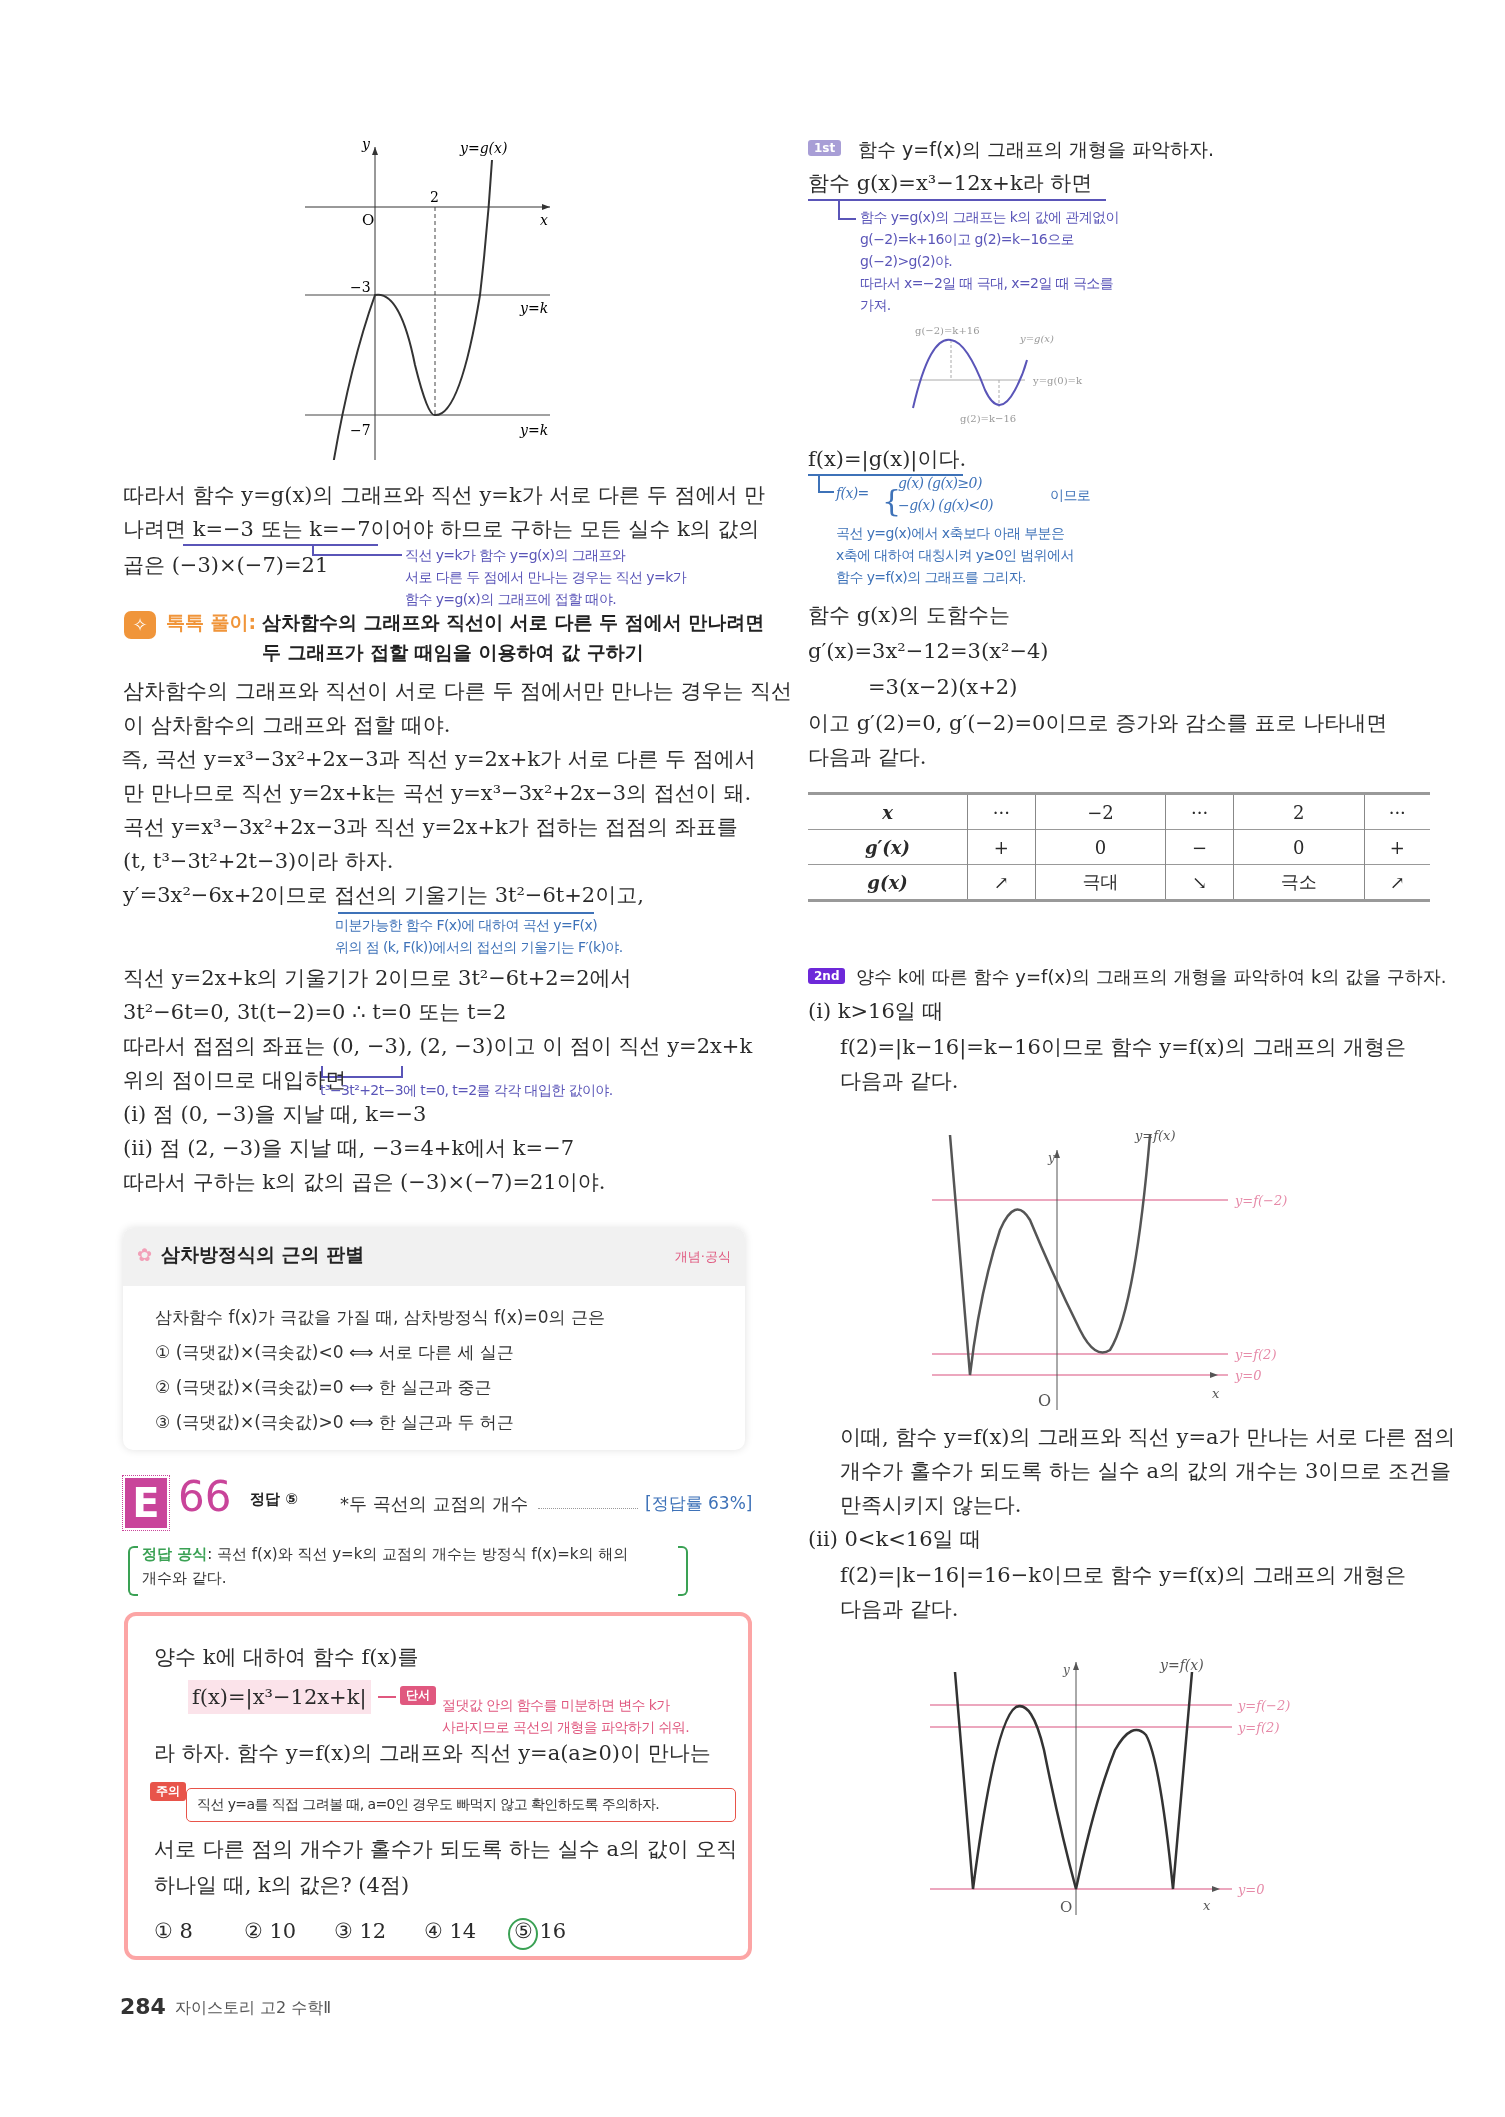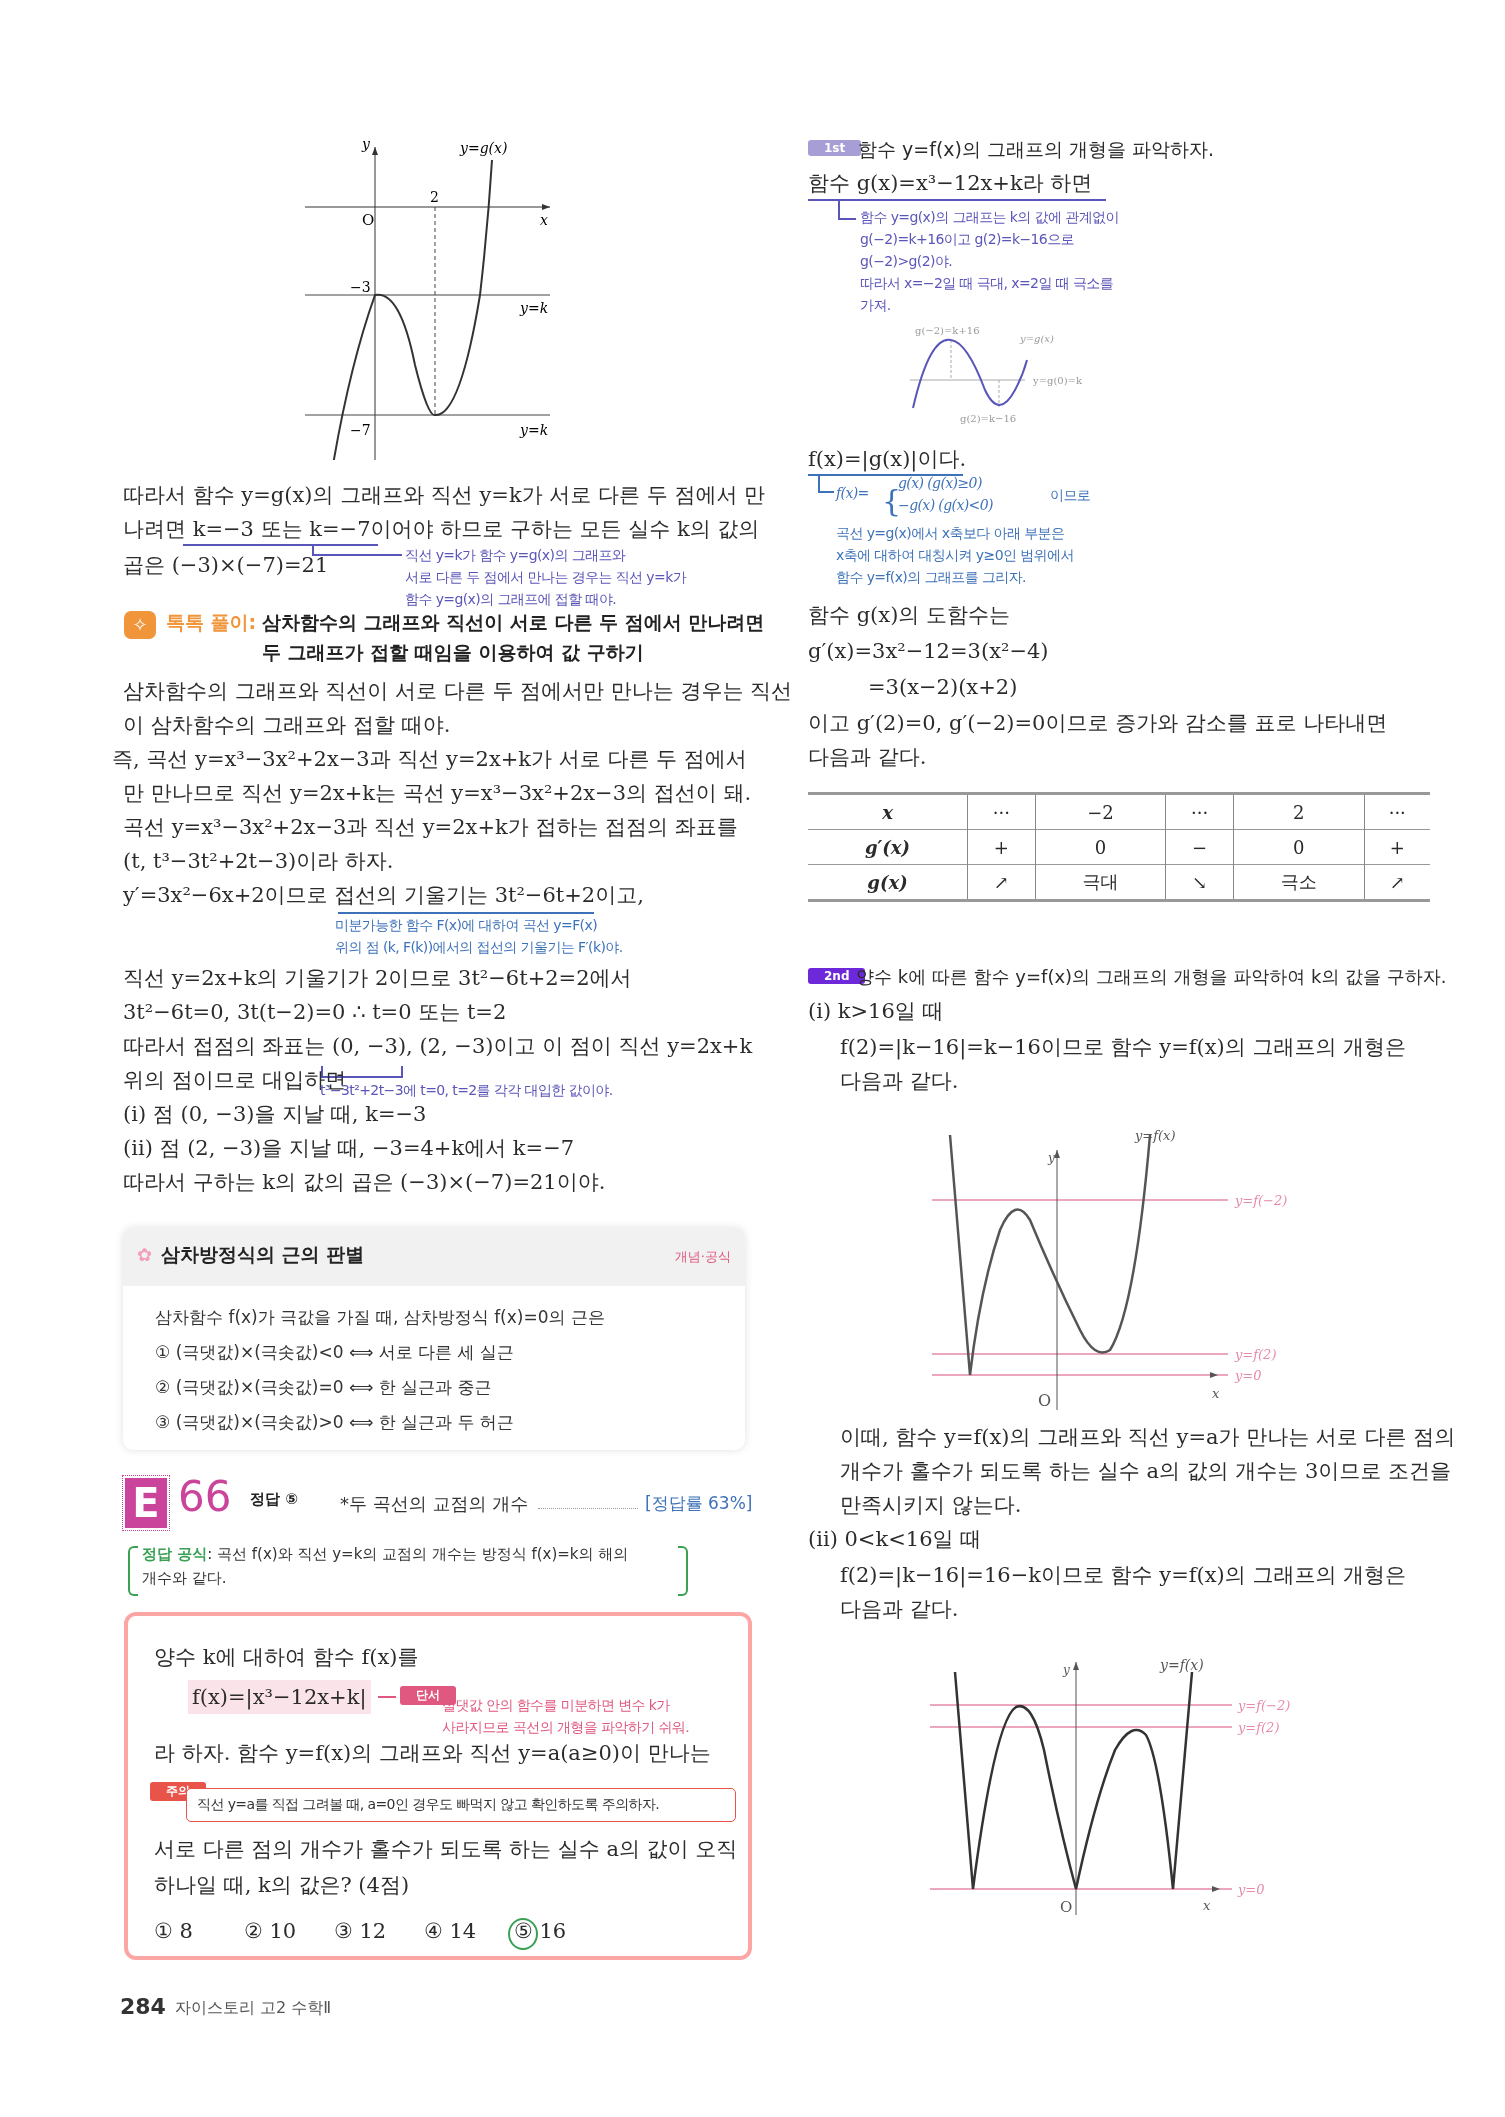--- a/index.html
+++ b/index.html
@@ -4,21 +4,21 @@
 <style>
   html, body { margin:0; padding:0; }
   body { width:1505px; height:2117px; background:#ffffff; position:relative; overflow:hidden;
          font-family:"DejaVu Serif", serif; color:#2a2a2a; }
   .abs { position:absolute; }
   .line { position:absolute; font-size:21px; line-height:34px; white-space:nowrap; color:#2b2b2b; }
   .note { position:absolute; font-family:"DejaVu Sans", sans-serif; font-size:14px; line-height:22px; color:#5a55b8; white-space:nowrap; letter-spacing:-0.6px; }
   .note-blue { color:#3e72b8; }
   .note-pink { color:#e0587f;margin-top:12px; }
   .sans { font-family:"DejaVu Sans", sans-serif; }
-  .badge { display:inline-block; font-family:"DejaVu Sans", sans-serif; font-weight:bold; color:#fff; font-size:12px; padding:1px 16px; border-radius:3px; }
+  .badge { display:inline-block; font-family:"DejaVu Sans", sans-serif; font-weight:bold; color:#fff; font-size:12px; padding:1px 6px; border-radius:3px; }
   .box-concept { position:absolute; left:123px; top:1228px; width:622px; height:222px; border-radius:10px;
        background:#fff; box-shadow:0 0 8px rgba(0,0,0,0.12); overflow:hidden; }
   .box-concept .hd { height:58px; background:#f1f1f1; position:relative; }
   .problem-box { position:absolute; left:124px; top:1612px; width:620px; height:340px; border:4px solid #fca5a5; border-radius:12px; background:#fff; }
   table.tbl { position:absolute; left:808px; top:792px; width:622px; border-collapse:collapse; font-size:18px; }
   table.tbl td { border-left:1px solid #888; height:32px; text-align:center; }
   table.tbl td:first-child { border-left:none; font-weight:bold; font-style:italic; }
   table.tbl tr { border-bottom:1px solid #999; }
   table.tbl { border-top:3px solid #999; border-bottom:3px solid #999; }
   svg text { font-family:"DejaVu Serif", serif; }
@@ -56,21 +56,21 @@
 <div class="note" style="left:405px;top:566px">서로 다른 두 점에서 만나는 경우는 직선 y=k가</div>
 <div class="note" style="left:405px;top:588px">함수 y=g(x)의 그래프에 접할 때야.</div>
 
 <div class="abs" style="left:124px;top:611px;width:32px;height:28px;background:#f0953a;border-radius:7px;color:#fff;font-size:18px;text-align:center;line-height:28px">✧</div>
 <div class="abs sans" style="left:166px;top:610px;font-size:19px;color:#f0953a;font-weight:bold">톡톡 풀이:</div>
 <div class="abs sans" style="left:262px;top:610px;font-size:19px;font-weight:bold;color:#222">삼차함수의 그래프와 직선이 서로 다른 두 점에서 만나려면</div>
 <div class="abs sans" style="left:262px;top:640px;font-size:19px;font-weight:bold;color:#222">두 그래프가 접할 때임을 이용하여 값 구하기</div>
 
 <div class="line" style="left:123px;top:674px">삼차함수의 그래프와 직선이 서로 다른 두 점에서만 만나는 경우는 직선</div>
 <div class="line" style="left:123px;top:708px">이 삼차함수의 그래프와 접할 때야.</div>
-<div class="line" style="left:112px;top:742px">즉, 곡선 y=x³−3x²+2x−3과 직선 y=2x+k가 서로 다른 두 점에서</div>
+<div class="line" style="left:121px;top:742px">즉, 곡선 y=x³−3x²+2x−3과 직선 y=2x+k가 서로 다른 두 점에서</div>
 <div class="line" style="left:123px;top:776px">만 만나므로 직선 y=2x+k는 곡선 y=x³−3x²+2x−3의 접선이 돼.</div>
 <div class="line" style="left:123px;top:810px">곡선 y=x³−3x²+2x−3과 직선 y=2x+k가 접하는 접점의 좌표를</div>
 <div class="line" style="left:123px;top:844px">(t, t³−3t²+2t−3)이라 하자.</div>
 <div class="line" style="left:123px;top:878px">y′=3x²−6x+2이므로 접선의 기울기는 3t²−6t+2이고,</div>
 <div class="abs" style="left:338px;top:912px;width:256px;border-bottom:2px solid #3e72b8"></div>
 <div class="note note-blue" style="left:335px;top:914px">미분가능한 함수 F(x)에 대하여 곡선 y=F(x)</div>
 <div class="note note-blue" style="left:335px;top:936px">위의 점 (k, F(k))에서의 접선의 기울기는 F′(k)야.</div>
 
 <div class="line" style="left:123px;top:961px">직선 y=2x+k의 기울기가 2이므로 3t²−6t+2=2에서</div>
 <div class="line" style="left:123px;top:995px">3t²−6t=0, 3t(t−2)=0      ∴ t=0 또는 t=2</div>

